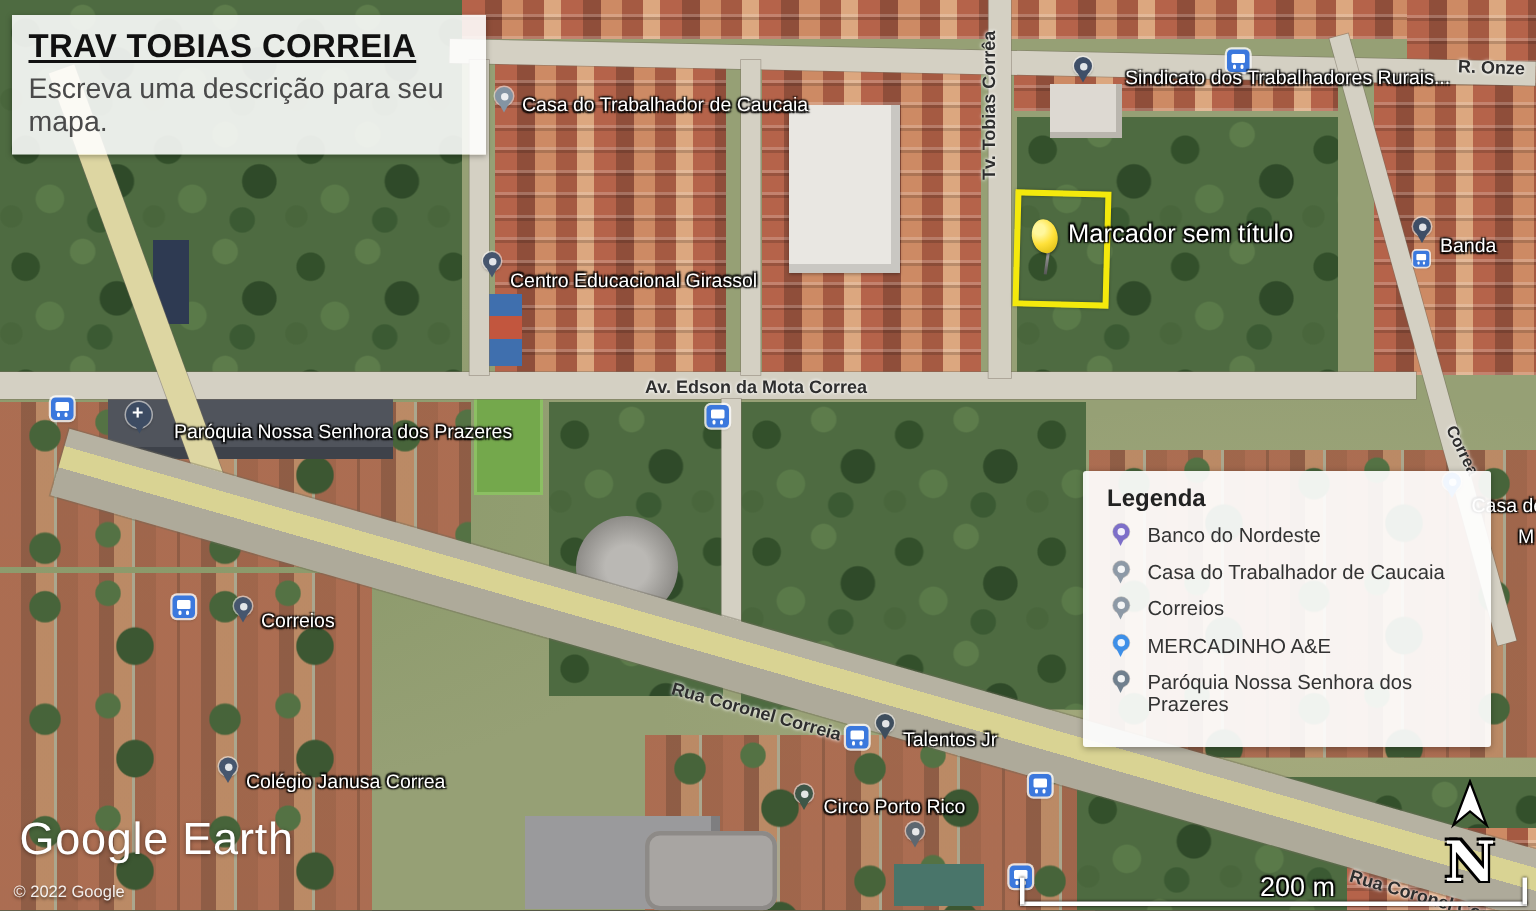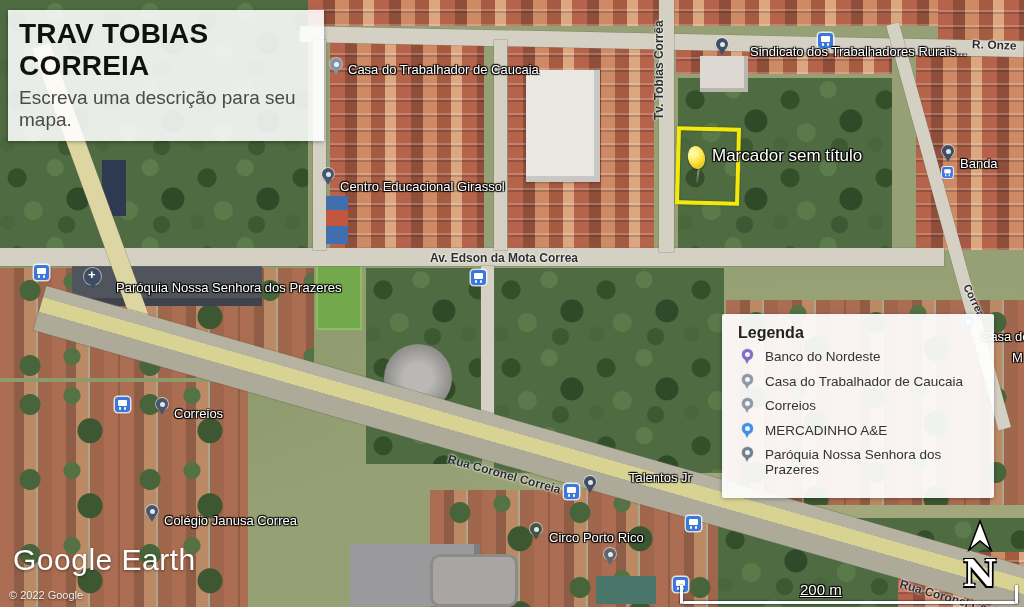--- a/index.html
+++ b/index.html
@@ -60,21 +60,21 @@
   
   .marker-outline{position:absolute;left:676px;top:127px;width:56px;height:70px;border:4px solid #f4e90c;
       transform:rotate(1.5deg);z-index:25;box-shadow:0 0 2px rgba(0,0,0,.35), inset 0 0 2px rgba(0,0,0,.35);}
   .pushpin{position:absolute;left:686px;top:145px;width:26px;height:46px;z-index:40;}
   .pp-head{position:absolute;left:2px;top:1px;width:17px;height:23px;border-radius:50%;transform:rotate(-12deg);
       background:radial-gradient(circle at 35% 28%, #fff79d 0 18%, #ffe13a 50%, #d5b509 100%);box-shadow:0 1px 2px rgba(0,0,0,.45);}
   .pp-needle{position:absolute;left:11px;top:21px;width:2px;height:17px;background:linear-gradient(180deg,#aaa,#555);transform:rotate(8deg);}
   
   .title-card{position:absolute;left:8px;top:10px;width:294px;z-index:50;background:rgba(255,255,255,.88);
       box-shadow:0 1px 4px rgba(0,0,0,.35);padding:8px 11px 10px;}
-  .title-card h1{margin:0;font-size:28px;letter-spacing:.2px;color:#111;}
+  .title-card h1{margin:0;font-size:22px;letter-spacing:.2px;color:#111;text-decoration:underline;}
   .title-card p{margin:5px 0 0;font-size:19px;color:#4a4a4a;}
   .legend-card{position:absolute;left:722px;top:314px;width:272px;height:184px;z-index:50;background:rgba(255,255,255,.92);
       border-radius:2px;box-shadow:0 1px 4px rgba(0,0,0,.3);padding:10px 0 0 16px;box-sizing:border-box;}
   .legend-card h2{margin:0 0 7px;font-size:16px;color:#222;}
   .lrow{display:flex;align-items:flex-start;height:24.5px;cursor:pointer;}
   .lpin{position:relative;width:11px;height:11px;margin:0 12px 4px 4px;border-radius:50%;background:var(--pin,#8d99a6);flex:0 0 auto;
       box-shadow:0 0 0 .5px rgba(0,0,0,.2);}
   .lpin::before{content:"";position:absolute;left:3px;top:3px;width:5px;height:5px;border-radius:50%;background:rgba(255,255,255,.9);}
   .lpin::after{content:"";position:absolute;left:50%;top:9px;margin-left:-3.5px;border-left:3.5px solid transparent;
       border-right:3.5px solid transparent;border-top:6px solid var(--pin,#8d99a6);}
@@ -83,22 +83,22 @@
   .ge-logo{position:absolute;left:13px;top:543px;z-index:60;color:#fff;font-size:30px;letter-spacing:.5px;
       text-shadow:0 1px 3px rgba(0,0,0,.45);}
   .copyright{position:absolute;left:9px;top:589px;z-index:60;color:rgba(255,255,255,.9);font-size:11px;
       text-shadow:0 1px 2px rgba(0,0,0,.6);}
   .compass{position:absolute;left:958px;top:519px;width:44px;height:72px;z-index:60;text-align:center;}
   .compass .n{display:block;margin-top:-6px;font-family:"DejaVu Serif", serif;font-size:37px;font-weight:bold;color:#fff;
       text-shadow:-1.5px -1.5px 0 #000,1.5px -1.5px 0 #000,-1.5px 1.5px 0 #000,1.5px 1.5px 0 #000;}
   .scalebar{position:absolute;z-index:60;}
   .sb-line{position:absolute;left:680px;top:601px;width:338px;height:2.5px;background:#fff;box-shadow:0 0 2px #000;}
   .sb-tick{position:absolute;width:2.5px;height:18px;background:#fff;box-shadow:0 0 2px #000;top:585px;}
-  .sb-label{position:absolute;left:800px;top:581px;width:90px;text-align:left;color:#fff;font-size:15px;
-      text-shadow:-1px -1px 1px #000,1px 1px 1px #000,1px -1px 1px #000,-1px 1px 1px #000;text-decoration:underline;}
+  .sb-label{position:absolute;left:800px;top:581px;width:90px;text-align:right;color:#fff;font-size:18px;
+      text-shadow:-1px -1px 1px #000,1px 1px 1px #000,1px -1px 1px #000,-1px 1px 1px #000;}
 </style>
 </head>
 <body>
 
 <div id="stage">
 
   <div class="blk t" style="left:0;top:0;width:308px;height:252px;"></div>
   <div class="blk h" style="left:308px;top:0;width:716px;height:26px;"></div>
   <div class="blk h" style="left:330px;top:42px;width:154px;height:208px;"></div>
   <div class="blk h" style="left:508px;top:42px;width:146px;height:208px;"></div>
@@ -162,21 +162,21 @@
   <span class="mpin mpin--church" style="left: 84px; top: 268px; --pin: #3d4c63;"></span>
   <div class="plabel" style="left:116px;top:280px;">Paróquia Nossa Senhora dos Prazeres</div>
 
   <span class="mpin" style="left: 156px; top: 398px; --pin: #46566e;"></span>
   <div class="plabel" style="left:174px;top:406px;">Correios</div>
 
   <span class="mpin" style="left: 146px; top: 505px; --pin: #46566e;"></span>
   <div class="plabel" style="left:164px;top:513px;">Colégio Janusa Correa</div>
 
   <span class="mpin" style="left: 584px; top: 476px; --pin: #3e4e5e;"></span>
-  <div class="plabel" style="left:602px;top:470px;margin-left:27px;">Talentos Jr</div>
+  <div class="plabel" style="left:602px;top:485px;">Talentos Jr</div>
 
   <span class="mpin" style="left: 530px; top: 523px; --pin: #3e5647;"></span>
   <div class="plabel" style="left:549px;top:530px;">Circo Porto Rico</div>
 
   <span class="mpin" style="left: 604px; top: 548px; --pin: #5d6770;"></span>
 
   <span class="mpin" style="left: 942px; top: 145px; --pin: #3e4e66;"></span>
   <div class="plabel" style="left:960px;top:156px;">Banda</div>
 
   <span class="mpin" style="left: 962px; top: 315px; --pin: #3d8fe8;"></span>

